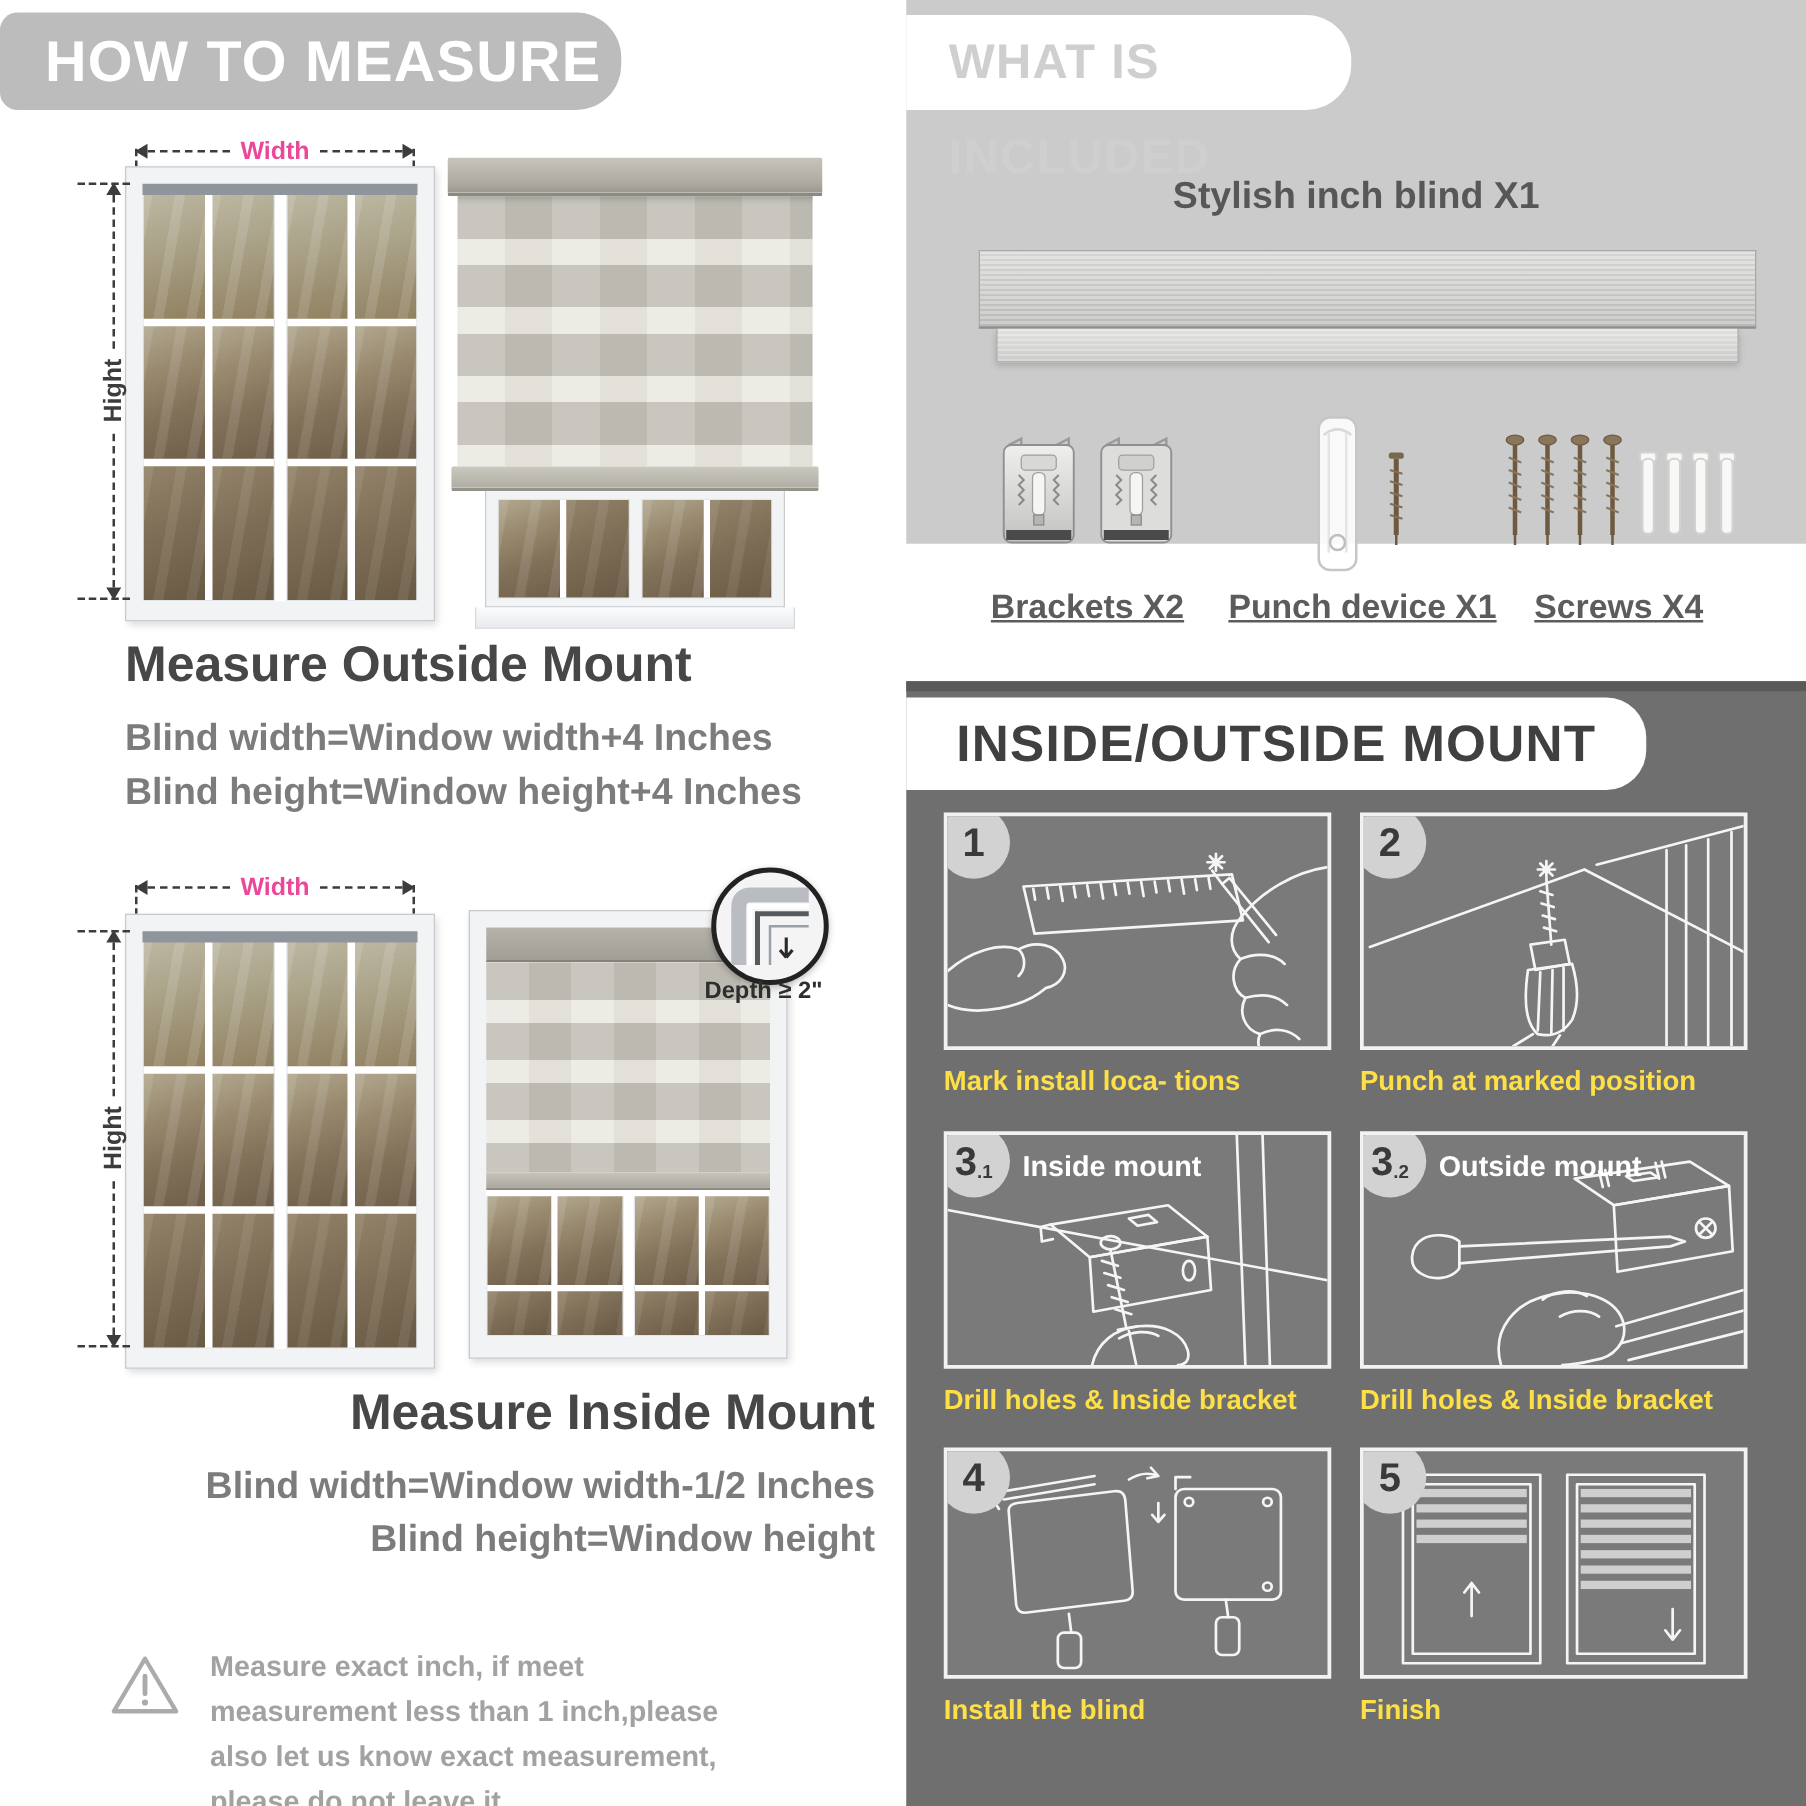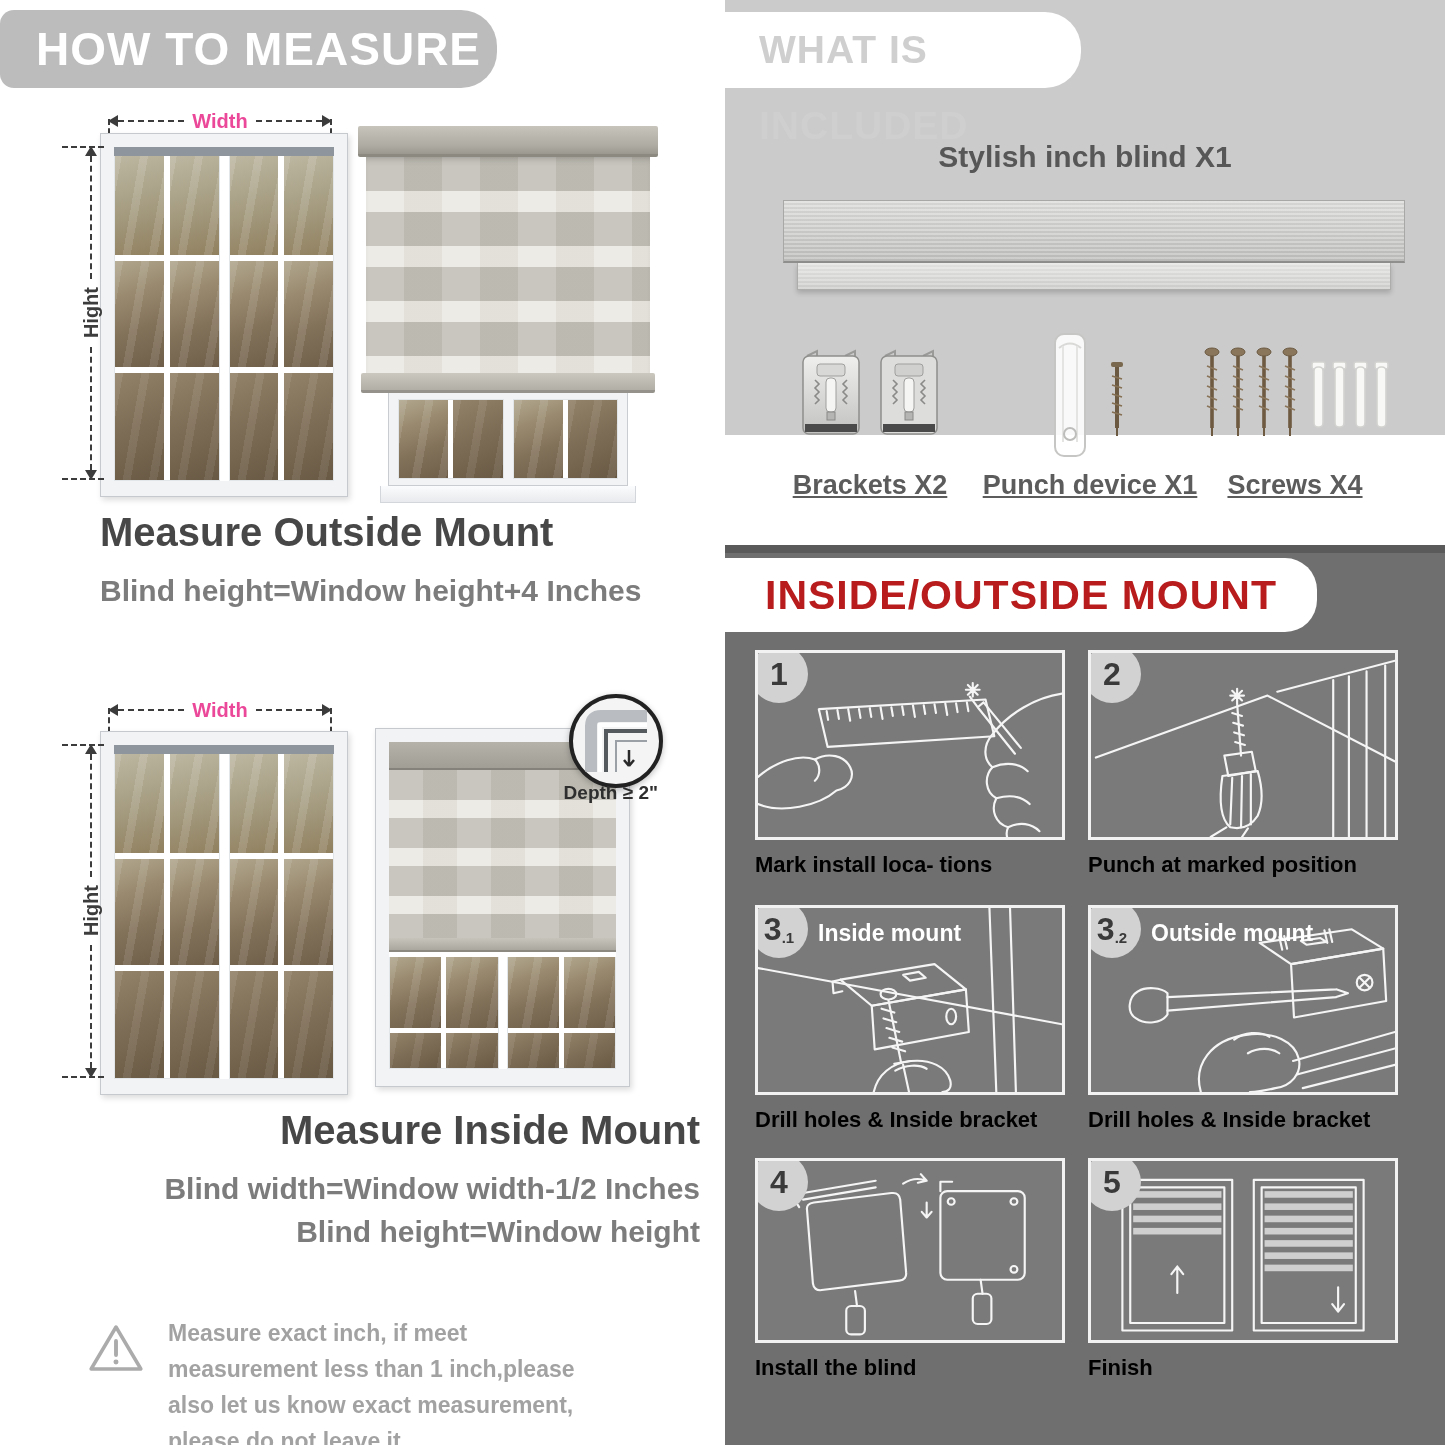--- a/index.html
+++ b/index.html
@@ -115,37 +115,37 @@
      box-shadow:0 3px 5px rgba(0,0,0,.18);}
   .comp{position:absolute;top:330px;display:flex;flex-direction:column;align-items:center;}
   .comp1{left:40px;width:210px;} .comp2{left:260px;width:210px;} .comp3{left:450px;width:240px;}
   .comp-img{height:132px;display:flex;align-items:center;justify-content:center;gap:14px;}
   .comp-label{margin-top:8px;font-size:27px;font-weight:bold;color:#5c5c5c;white-space:nowrap;text-decoration:underline;}
 
   
   .mount{position:absolute;left:725px;top:545px;width:720px;height:900px;background:#6f6f6f;}
   .mount-strip{position:absolute;top:0;left:0;width:100%;height:8px;background:#5a5a5a;}
   .mount-header{position:absolute;left:0;top:13px;width:592px;height:74px;background:#ffffff;
-     border-radius:0 32px 32px 0;color:#b91c1c;font-size:41px;font-weight:bold;line-height:74px;
+     border-radius:0 32px 32px 0;color:#404040;font-size:41px;font-weight:bold;line-height:74px;
      padding-left:40px;letter-spacing:1px;box-sizing:border-box;}
   .step{position:absolute;width:310px;}
   .s1{left:30px;top:105px;}  .s2{left:363px;top:105px;}
   .s31{left:30px;top:360px;} .s32{left:363px;top:360px;}
   .s4{left:30px;top:613px;}  .s5{left:363px;top:613px;}
   .panel{position:relative;height:190px;background:#7a7a7a;border:3px solid #f2f2f2;
          overflow:hidden;box-sizing:border-box;}
   .panel.short{height:185px;}
   .badge{position:absolute;top:-8px;left:-8px;width:58px;height:58px;border-radius:50%;
      background:#d2d2d2;display:flex;align-items:center;justify-content:center;color:#3a3a3a;
      font-weight:bold;z-index:3;}
   .badge .n{font-size:32px;}
   .badge .s{font-size:15px;margin-top:16px;}
   .plabel{position:absolute;top:12px;left:60px;color:#ffffff;font-size:23px;font-weight:bold;z-index:3;}
   .psvg{position:absolute;left:0;top:0;width:100%;height:100%;}
-  .caption{margin-top:12px;color:#000000;font-size:22px;font-weight:bold;white-space:nowrap;}
+  .caption{margin-top:12px;color:#fde047;font-size:22px;font-weight:bold;white-space:nowrap;}
   .art{stroke:#f5f5f5;stroke-width:2.2;fill:none;stroke-linecap:round;stroke-linejoin:round;}
   .fillb{fill:#d6d6d6;stroke:none;opacity:.92;}
 </style>
 </head>
 <body>
 
 <div class="page">
 
   <div class="header-left">HOW TO MEASURE</div>
 
@@ -203,20 +203,21 @@
       <div class="b1sash">
           <div class="pane"></div>
           <div class="pane p3"></div>
         </div>
     </div>
     <div class="sill"></div>
   </div>
 
   <div class="text-block" style="top:510px;">
     <p class="tb-title">Measure Outside Mount</p>
+    <p class="tb-line">Blind width=Window width+4 Inches</p>
     <p class="tb-line">Blind height=Window height+4 Inches</p>
   </div>
 
   <div class="dim-w" style="left:108px;top:699px;">
     <div class="endtick l"></div>
     <div class="endtick r"></div>
     <div class="ah l"></div>
     <div class="dl"></div>
     <div class="lbl">Width</div>
     <div class="dl"></div>

